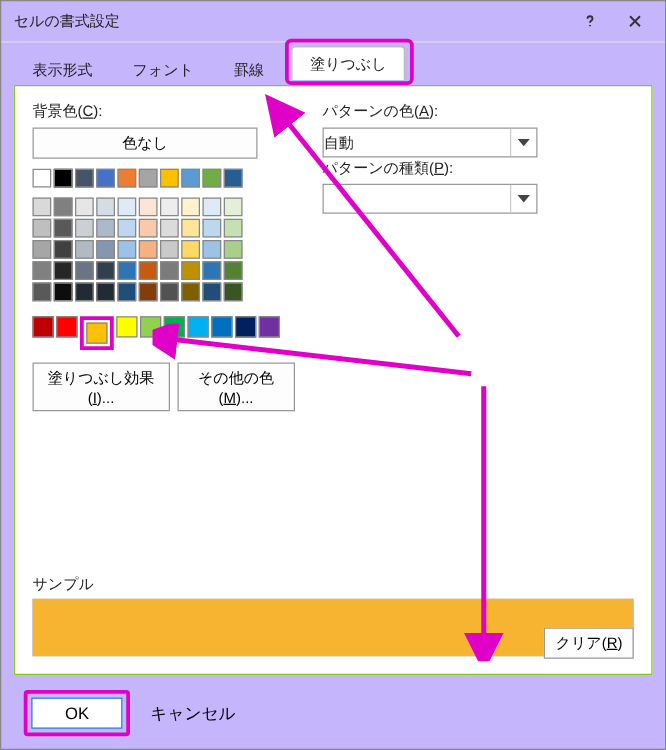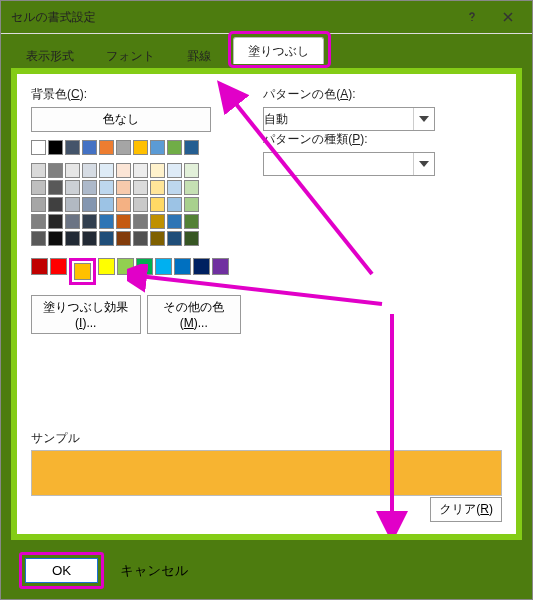--- a/index.html
+++ b/index.html
@@ -1,42 +1,42 @@
 <!DOCTYPE html>
 <html><head>
 <meta charset="utf-8">
 <style>
   html,body{margin:0;padding:0;font-family:"Meiryo","Yu Gothic",sans-serif;font-size:12px;color:#222;background:#fff}
-  .dialog{width:533px;height:600px;box-sizing:border-box;border:1px solid #888;background:#4d7c0f;position:relative}
+  .dialog{width:533px;height:600px;box-sizing:border-box;border:1px solid #888;background:#c4b5fd;position:relative}
   .titlebar{height:32px;display:flex;align-items:center;padding:0 6px 0 10px;border-bottom:1px solid #ddd}
   .titlebar .title{flex:1}
   .tb-btn{width:36px;height:28px;display:flex;align-items:center;justify-content:center;border:none;background:transparent}
   .tb-btn svg{width:12px;height:12px;stroke:#333;stroke-width:1.5;fill:none}
   .tabs{display:flex;align-items:flex-end;padding:0 10px;height:34px}
   .tab{padding:5px 14px 4px 14px;border:1px solid transparent;border-bottom:none;margin-right:2px;position:relative;top:1px;background:transparent}
   .tab.active{border-color:#bbb;background:#fff;border-top-left-radius:3px;border-top-right-radius:3px}
   .tab-hl{border:3px solid #e100c8;border-radius:5px;padding:2px}
-  .panel{border:6px solid #84cc16;margin:0 10px 10px 10px;background:#fff;height:472px;box-sizing:border-box;padding:12px 14px;position:relative}
+  .panel{border:1px solid #84cc16;margin:0 10px 10px 10px;background:#fff;height:472px;box-sizing:border-box;padding:12px 14px;position:relative}
   .row{display:flex;gap:22px}
   .left{width:210px}
   .right{flex:1}
   .label{margin-bottom:4px}
   .btn{border:1px solid #999;background:#fdfdfd;padding:3px 8px;font-family:inherit;font-size:12px}
   .nocolor-btn{width:180px;display:block;text-align:center}
   .select{width:170px;height:22px;border:1px solid #999;background:#fff;display:flex;align-items:center}
   .select .val{flex:1;text-align:left}
   .select .arrow{width:20px;height:100%;border-left:1px solid #ccc;display:flex;align-items:center;justify-content:center}
   .select .arrow svg{width:10px;height:6px;fill:#444}
   .palette{margin-top:8px}
   .swatch-row{display:flex;gap:2px;margin-bottom:2px}
   .swatch{width:15px;height:15px;border:1px solid #888;box-sizing:border-box}
   .swatch.big{width:17px;height:17px}
   .hl-box{border:3px solid #e100c8;padding:2px;display:inline-flex}
   .fx-row{display:flex;gap:6px;margin-top:10px}
-  .sample-area{position:absolute;left:14px;right:14px;top:356px}
+  .sample-area{position:absolute;left:14px;right:14px;top:390px}
   .sample-lbl{margin-bottom:3px}
   .sample-box{height:44px;border:1px solid #bbb;background:#f7b431}
   .clear-row{position:absolute;right:14px;bottom:12px}
   .footer{position:absolute;left:4px;right:0;bottom:10px;display:flex;align-items:center;padding:0 14px;gap:10px}
   .ok-btn{border:1.5px solid #1a6fd6;background:#fff;padding:4px 26px}
   .ok-hl{border:3px solid #e100c8;padding:3px;border-radius:3px}
   .cancel-btn{border:none;background:transparent;padding:4px 6px}
   u.access{text-decoration:underline}
   
   .arrow-anno{position:absolute;pointer-events:none}

